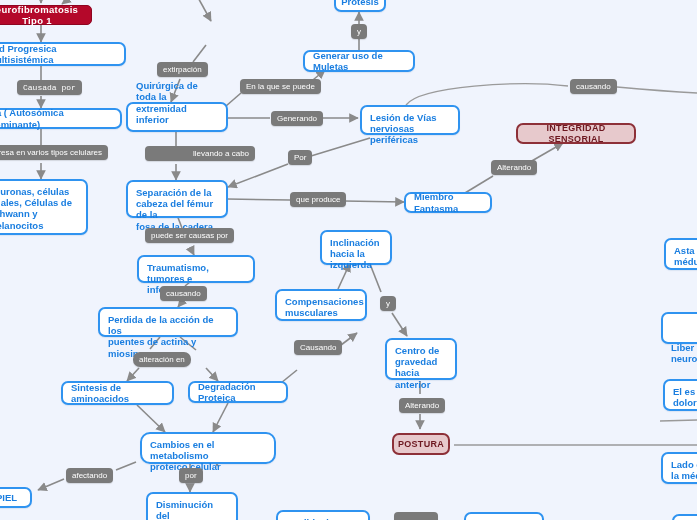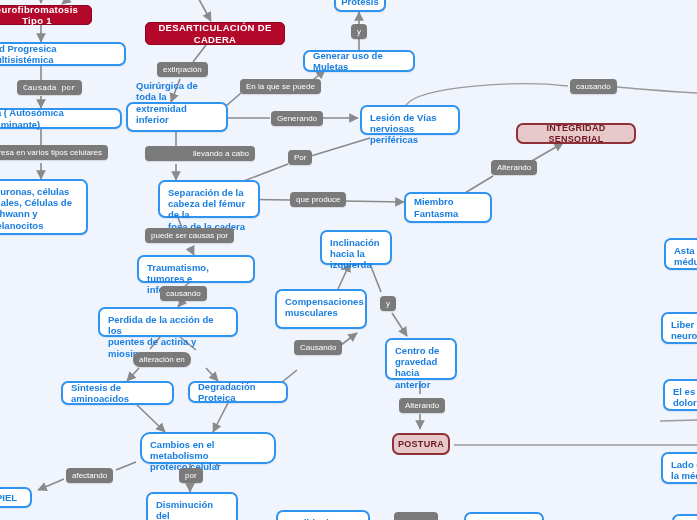--- a/index.html
+++ b/index.html
@@ -200,30 +200,27 @@
     <span>cia ( Autosómica Dominante)</span>
   </div>
 
   <div class="node concept" style="left:-22px; top:179px; width:110px; height:56px; align-items:flex-start;">
     <span style="white-space:pre-line;">Neuronas, células
 Gliales, Células de
 Schwann y
 melanocitos</span>
   </div>
 
-  <div class="node root" style="left:145px; top:22px; width:140px; height:23px;">
-    <span>DESARTICULACIÓN DE CADERA</span>
-  </div>
 
   <div class="node concept" style="left:126px; top:102px; width:102px; height:30px; align-items:flex-end;">
     <span style="white-space:pre-line;">Quirúrgica de toda la
 extremidad inferior</span>
   </div>
 
-  <div class="node concept" style="left:126px; top:180px; width:102px; height:38px; align-items:flex-start;margin-left:32px;">
+  <div class="node concept" style="left:126px; top:180px; width:102px; height:38px; align-items:flex-start;">
     <span style="white-space:pre-line;">Separación de la
 cabeza del fémur de la
 fosa de la cadera</span>
   </div>
 
   <div class="node concept" style="left:137px; top:255px; width:118px; height:28px; align-items:flex-start;">
     <span style="white-space:pre-line;">Traumatismo, tumores e
 infecciones</span>
   </div>
 
@@ -268,52 +265,52 @@
 
   <div class="node concept" style="left:360px; top:105px; width:100px; height:30px; align-items:flex-start;">
     <span style="white-space:pre-line;">Lesión de Vías
 nerviosas periféricas</span>
   </div>
 
   <div class="node emphasis" style="left:516px; top:123px; width:120px; height:21px;">
     <span>INTEGRIDAD SENSORIAL</span>
   </div>
 
-  <div class="node concept" style="left:404px; top:192px; width:88px; height:31px; justify-content:center;">
+  <div class="node concept" style="left:404px; top:192px; width:88px; height:21px; justify-content:center;">
     <span>Miembro Fantasma</span>
   </div>
 
   <div class="node concept" style="left:320px; top:230px; width:72px; height:35px; align-items:flex-start;">
     <span style="white-space:pre-line;">Inclinación
 hacia la
 izquierda</span>
   </div>
 
-  <div class="node concept" style="left:275px; top:289px; width:92px; height:40px; align-items:flex-start;">
+  <div class="node concept" style="left:275px; top:289px; width:92px; height:32px; align-items:flex-start;">
     <span style="white-space:pre-line;">Compensaciones
 musculares</span>
   </div>
 
   <div class="node concept" style="left:385px; top:338px; width:72px; height:42px; align-items:flex-start;">
     <span style="white-space:pre-line;">Centro de
 gravedad
 hacia anterior</span>
   </div>
 
   <div class="node emphasis" style="left:392px; top:433px; width:58px; height:22px;">
     <span>POSTURA</span>
   </div>
 
   <div class="node concept" style="left:664px; top:238px; width:56px; height:32px; align-items:flex-start;">
     <span style="white-space:pre-line;">Asta
 médu</span>
   </div>
 
   <div class="node concept" style="left:661px; top:312px; width:56px; height:32px; align-items:flex-start;">
-    <span style="white-space:pre-line;">Liber
+    <span style="white-space:pre-line;margin-top:23px;">Liber
 neuro</span>
   </div>
 
   <div class="node concept" style="left:663px; top:379px; width:56px; height:32px; align-items:flex-start;">
     <span style="white-space:pre-line;">El es
 dolor</span>
   </div>
 
   <div class="node concept" style="left:661px; top:452px; width:56px; height:32px; align-items:flex-start;">
     <span style="white-space:pre-line;">Lado c

